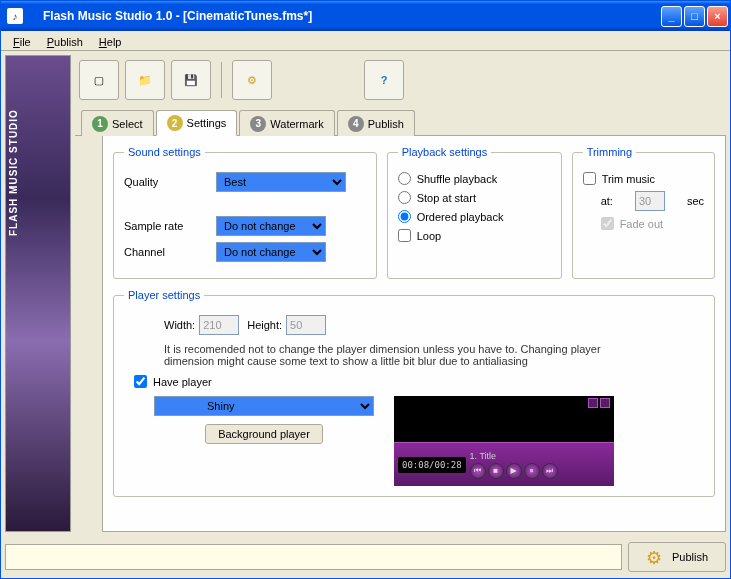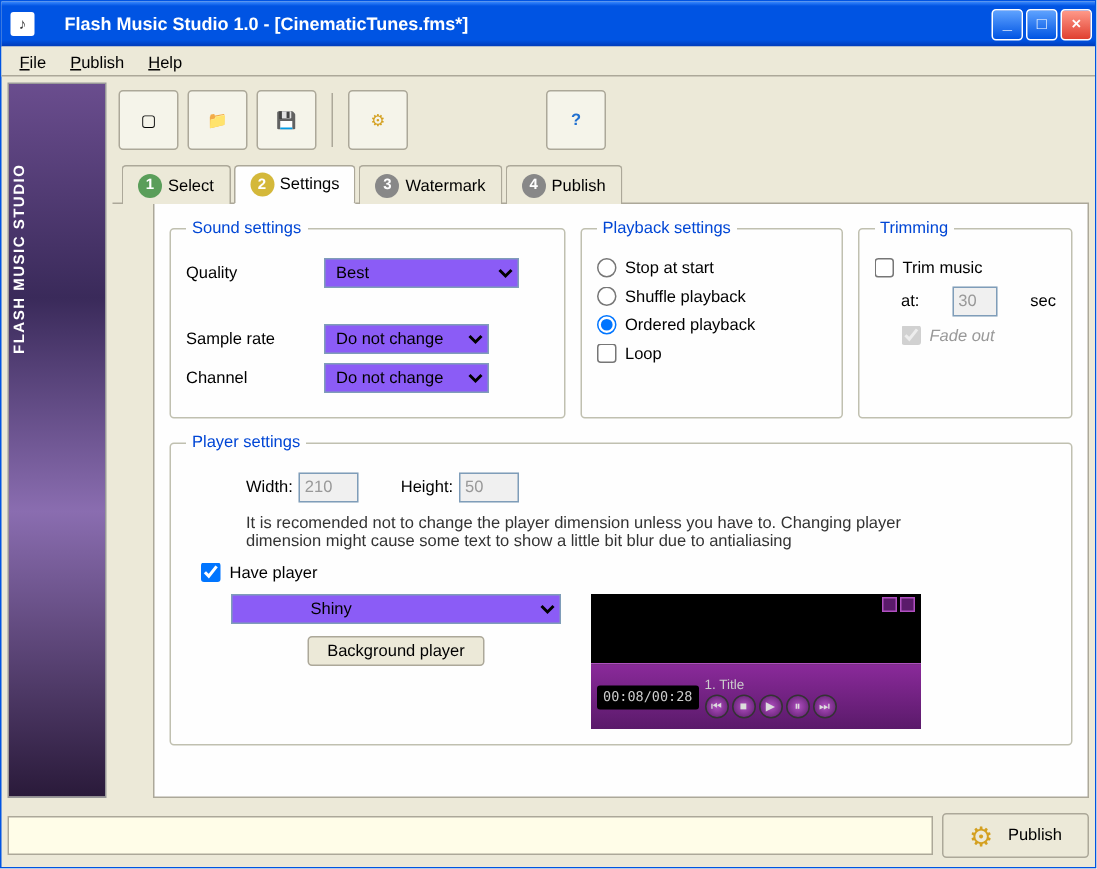--- a/index.html
+++ b/index.html
@@ -32,50 +32,50 @@
 .tab-num.n4 { background: #888; }
 .tabcontent { flex: 1; background: #fefefe; border: 1px solid #aca899; border-top: none; padding: 10px; display: flex; flex-direction: column; gap: 10px; margin-left: 27px; }
 .row1 { display: flex; gap: 10px; }
 fieldset { border: 1px solid #c0c0b0; padding: 8px 10px 10px; border-radius: 3px; }
 legend { color: #0046d5; padding: 0 4px; }
 .sound-settings { flex: 1; }
 .playback-settings { width: 175px; }
 .trimming { width: 120px; }
 .field-row { display: flex; align-items: center; margin: 6px 0; gap: 22px; }
 .lbl { width: 70px; }
-select, input[type=text] { border: 1px solid #7f9db9; padding: 1px 3px; height: 20px; background: #8b5cf6; font-size: 11px; }
+select, input[type=text] { border: 1px solid #7f9db9; padding: 1px 3px; height: 20px; background: #3b82f6; font-size: 11px; }
 select { cursor: pointer; }
 .sel-quality { width: 130px; }
 .sel-small { width: 110px; }
 .radio-row, .chk-row { display: flex; align-items: center; gap: 6px; margin: 6px 0; }
 input[type=radio], input[type=checkbox] { cursor: pointer; }
 .player-settings { }
 .dim-row { display: flex; gap: 40px; align-items: center; margin: 6px 0 6px 10px; }
-.wh-row { display: flex; gap: 28px; margin-left: 40px; margin-top: 6px; }
+.wh-row { display: flex; gap: 8px; margin-left: 40px; margin-top: 6px; }
 .wh-row input { width: 40px; background: #f0f0f0; color: #888; }
 .note { margin: 8px 0 8px 40px; color: #333; max-width: 480px; }
 .color-swatch { width: 30px; height: 18px; background: #000; border: 1px solid #888; }
 .have-player-row { display: flex; align-items: center; gap: 6px; margin: 8px 0 8px 10px; }
 .player-sel-row { margin-left: 30px; display: flex; align-items: flex-start; gap: 20px; }
 .player-col { display: flex; flex-direction: column; gap: 8px; align-items: center; }
 .sel-player { width: 220px; padding-left: 48px; }
 .btn { border: 1px solid #aca899; background: #ece9d8; padding: 3px 12px; border-radius: 3px; cursor: pointer; }
 .preview { width: 220px; height: 90px; background: #000; position: relative; }
 .preview-bar { position: absolute; bottom: 0; left: 0; right: 0; height: 44px; background: linear-gradient(to bottom, #8a2a9a, #5a1a6a); border-top: 1px solid #b050c0; display: flex; align-items: center; padding: 2px 4px; gap: 4px; }
 .time-disp { background: #000; padding: 3px 4px; color: #ccc; font-size: 9px; border-radius: 2px; font-family: monospace; }
 .track-disp { color: #ccc; font-size: 9px; flex: 1; }
 .pbtn { width: 16px; height: 16px; background: radial-gradient(circle, #b050c0, #5a1a6a); border: 1px solid #333; border-radius: 50%; font-size: 8px; color: #ddd; display: flex; align-items: center; justify-content: center; cursor: pointer; }
 .sm-btns { position: absolute; right: 4px; top: 2px; display: flex; gap: 2px; }
 .sm-btn { width: 10px; height: 10px; background: #5a1a6a; border: 1px solid #b050c0; }
 .bottom-row { display: flex; align-items: center; gap: 6px; padding: 6px 4px; }
 .status-input { flex: 1; height: 26px; border: 1px solid #aca899; background: #fffde8; }
 .publish-btn { display: flex; align-items: center; gap: 6px; padding: 4px 10px; border: 1px solid #aca899; background: #ece9d8; border-radius: 3px; cursor: pointer; width: 98px; justify-content: center; }
 .gear { width: 20px; height: 20px; color: #d4a020; font-size: 18px; }
 input:disabled { background: #f0f0f0; color: #999; }
-label.disabled { color: #999; font-style: italic; }
+label.disabled { color: #999; }
 </style>
 </head>
 <body>
 
 <div class="window">
   <div class="titlebar">
     <div class="titlebar-icon">♪</div>
     <div class="titlebar-text">Flash Music Studio 1.0 - [CinematicTunes.fms*]</div>
     <div class="win-btns">
       <div class="win-btn win-min">_</div>
@@ -151,25 +151,25 @@
             <div class="field-row">
               <span class="lbl">Channel</span>
               <select class="sel-small"><option>Do not change</option></select>
             </div>
           </fieldset>
 
           <fieldset class="playback-settings">
             <legend>Playback settings</legend>
             <div class="radio-row">
                 <input type="radio" name="pb" style="">
-                <label>Stop at start</label>
+                <label>Shuffle playback</label>
               </div>
             <div class="radio-row">
                 <input type="radio" name="pb" style="">
-                <label>Shuffle playback</label>
+                <label>Stop at start</label>
               </div>
             <div class="radio-row">
                 <input type="radio" name="pb" checked="" style="">
                 <label>Ordered playback</label>
               </div>
             <div class="chk-row">
                 <input type="checkbox" style="">
                 <label>Loop</label>
               </div>
           </fieldset>

